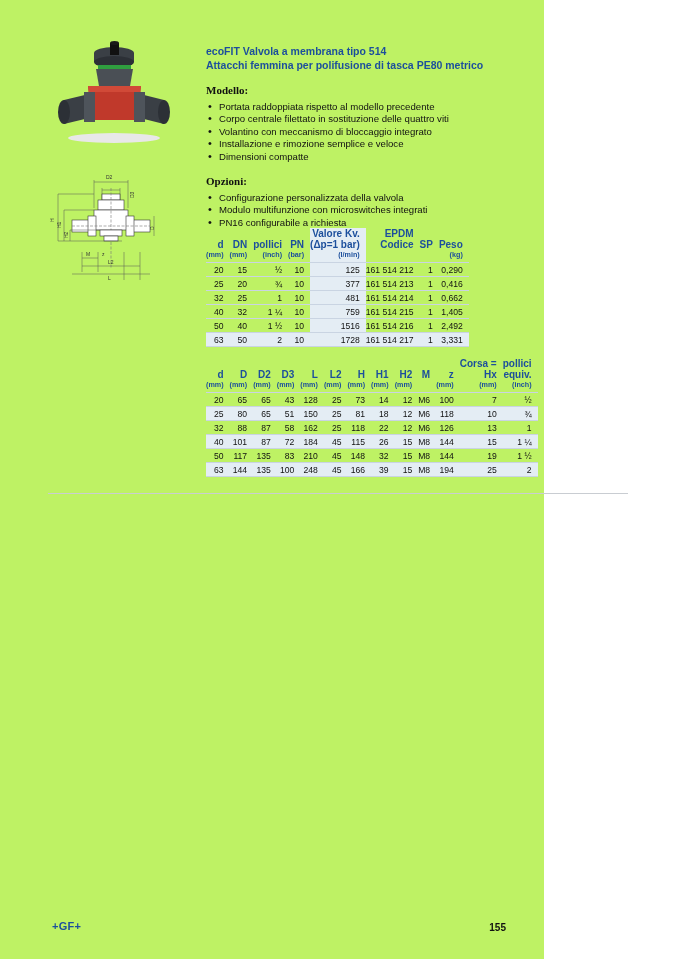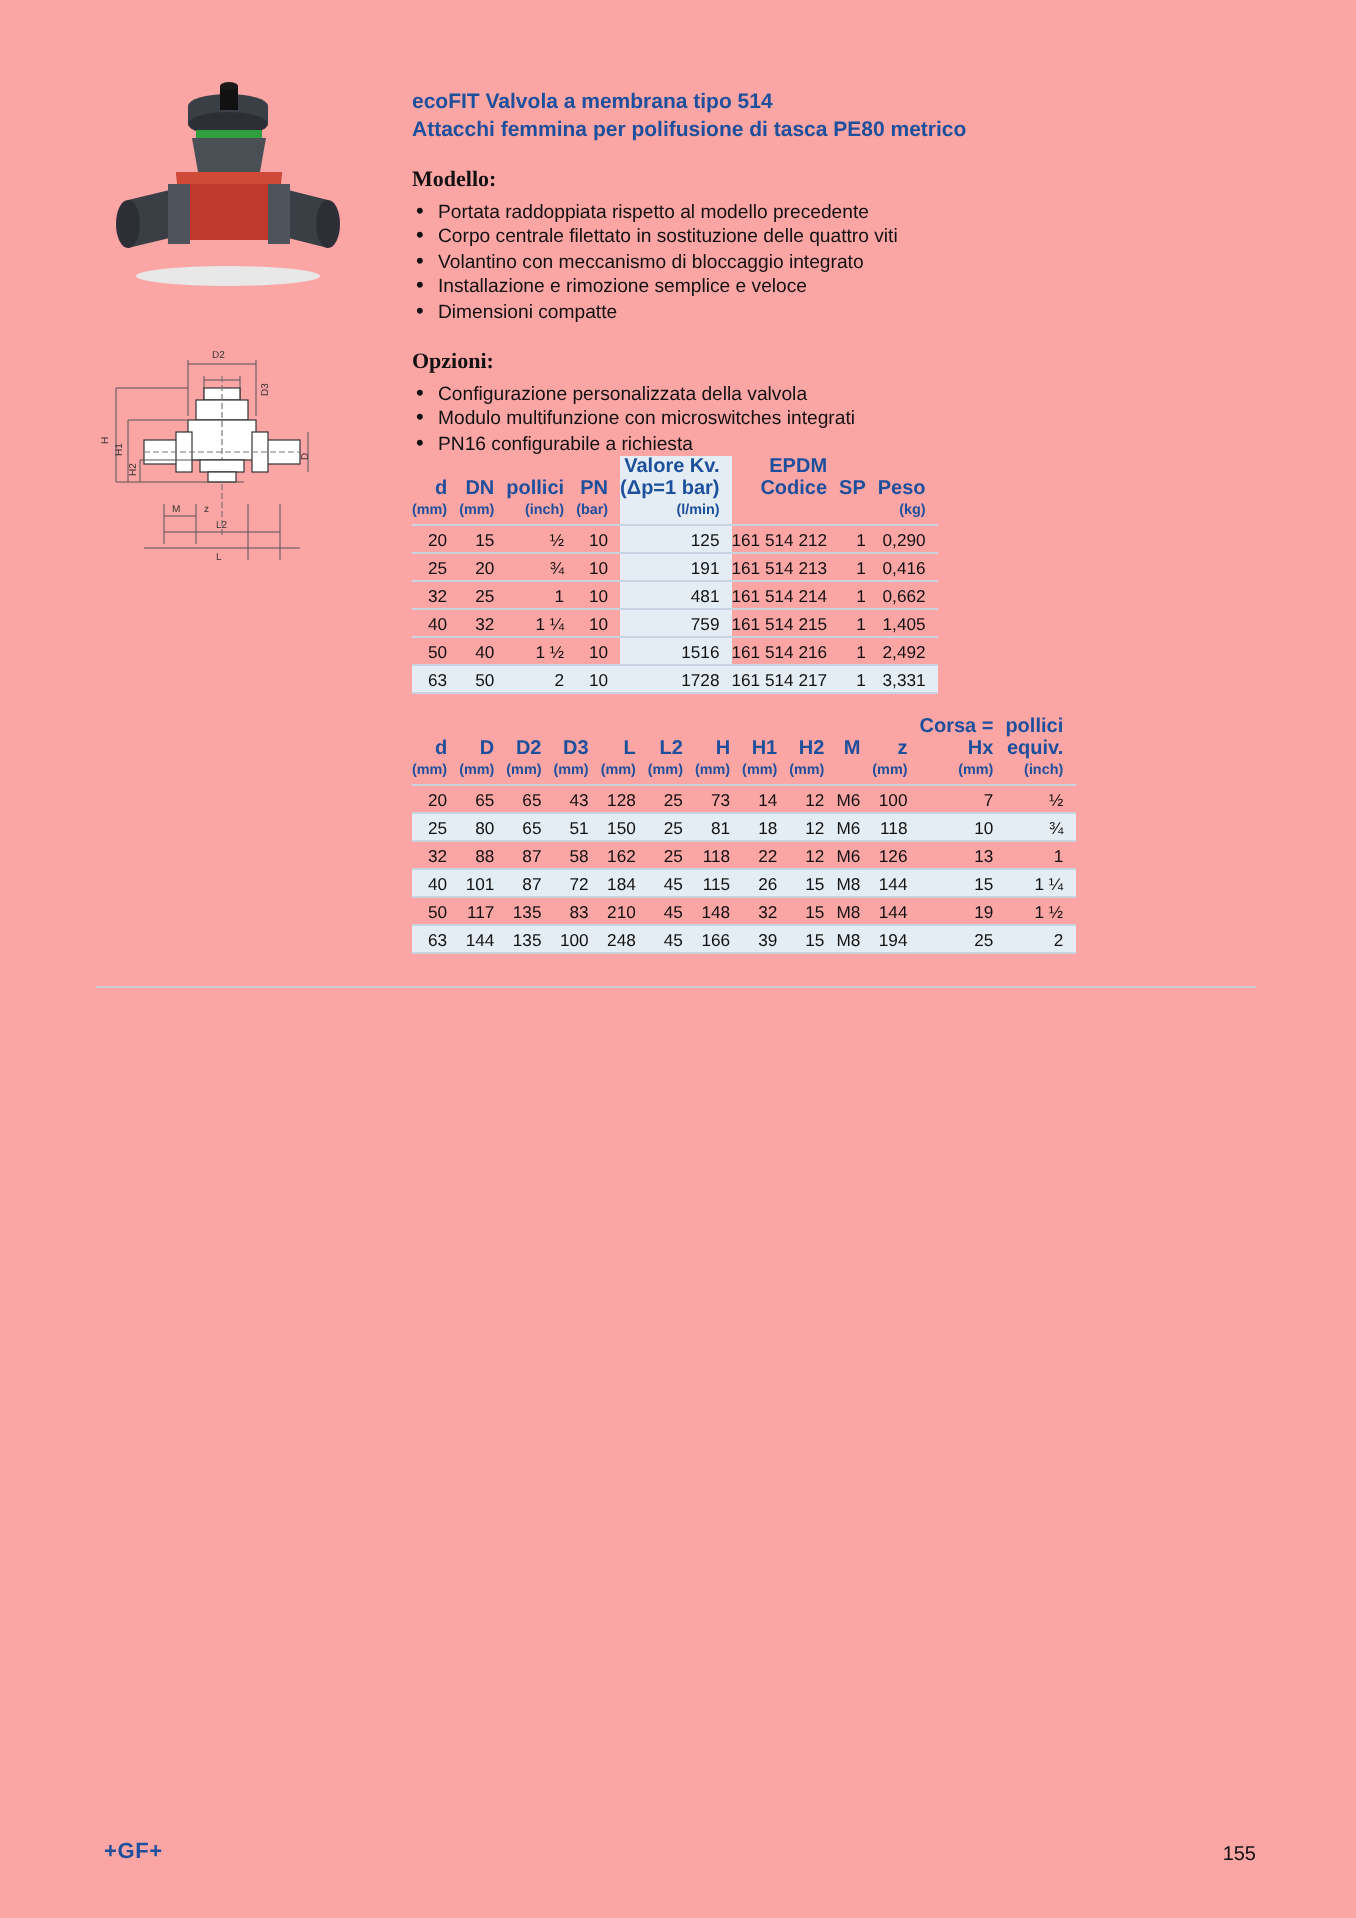--- a/index.html
+++ b/index.html
@@ -10,22 +10,22 @@
   body {
     width: 678px; height: 959px;
     position: relative;
     font-family: "Liberation Sans", sans-serif;
     color: #1a1a1a;
     overflow: hidden;
   }
   .page {
     position: absolute;
     left: 0; top: 0;
-    width: 678px; height: 959px;
-    background: #fca5a5;
+    width: 544px; height: 959px;
+    background: #bef264;
     padding-left: 26px;
   }
 
   
   .valve-img {
     position: absolute;
     left: 48px; top: 38px;
     width: 130px; height: 115px;
   }
   .valve-svg { display: block; }
@@ -136,22 +136,22 @@
   }
   .footer-logo {
     position: absolute;
     left: 52px; top: 920px;
     font-size: 11px; font-weight: bold;
     color: #1c4f9c;
     letter-spacing: 0.3px;
   }
   .page-num {
     position: absolute;
-    right: 50px; top: 922px;
-    font-size: 10px; font-weight: normal;
+    right: 38px; top: 922px;
+    font-size: 10px; font-weight: bold;
     color: #111;
   }
 </style>
 </head>
 <body>
 
 <div class="page">
 
   <div class="valve-img">
     <svg class="valve-svg" width="130" height="115" viewBox="0 0 130 115" xmlns="http://www.w3.org/2000/svg">
@@ -303,21 +303,21 @@
         <td class="colshade">125</td>
         <td class="code">161 514 212</td>
         <td>1</td>
         <td>0,290</td>
       </tr>
       <tr>
         <td>25</td>
         <td>20</td>
         <td>¾</td>
         <td>10</td>
-        <td class="colshade">191</td>
+        <td class="colshade">377</td>
         <td class="code">161 514 213</td>
         <td>1</td>
         <td>0,416</td>
       </tr>
       <tr>
         <td>32</td>
         <td>25</td>
         <td>1</td>
         <td>10</td>
         <td class="colshade">481</td>

